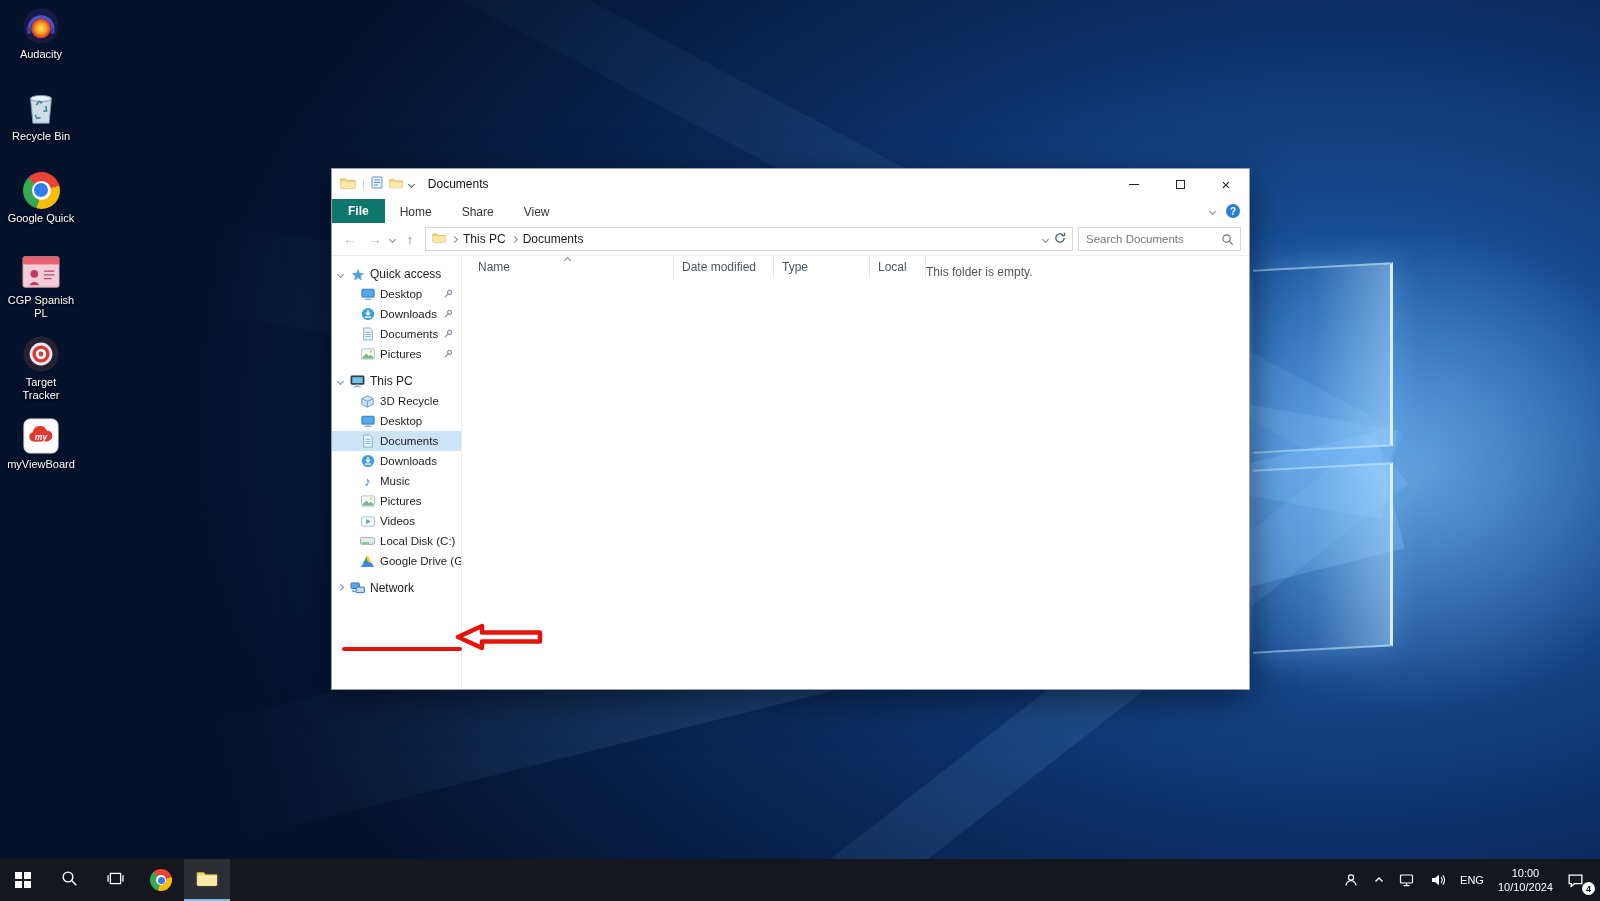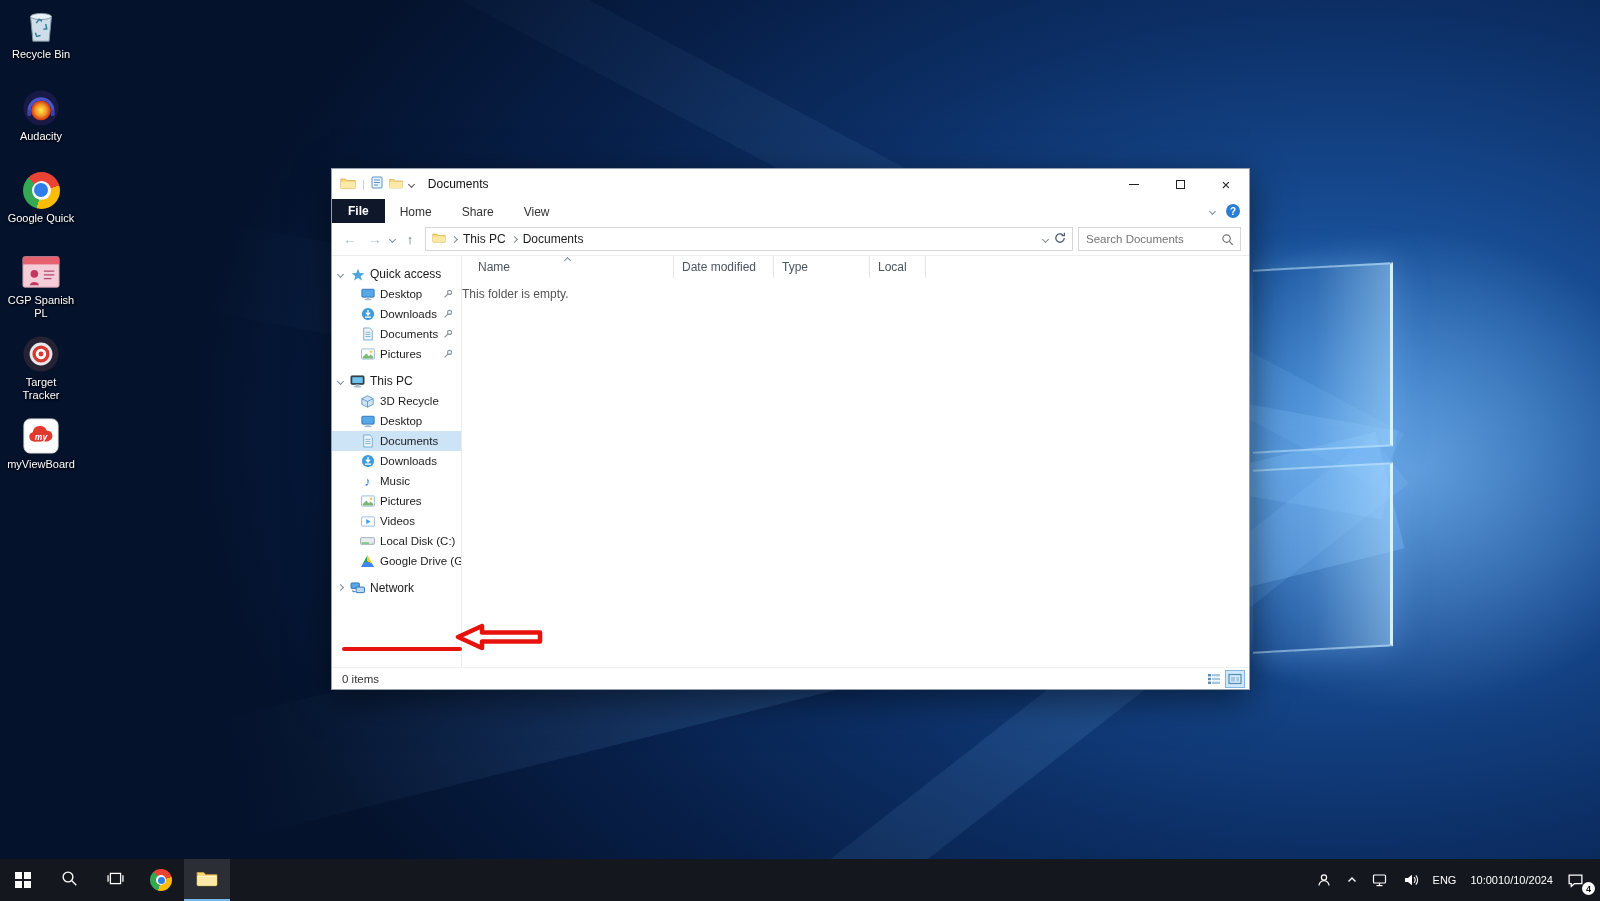--- a/index.html
+++ b/index.html
@@ -45,21 +45,21 @@
   .qat .sep{color:#c9c9c9;font-size:11px}
   .tb-title{margin-left:14px;font-size:12px;color:#111}
   .win-controls{margin-left:auto;display:flex;height:100%}
   .win-btn{width:46px;display:flex;align-items:center;justify-content:center;color:#222;cursor:pointer}
   .glyph-min{width:10px;border-top:1px solid #222;display:inline-block}
   .glyph-max{width:9px;height:9px;border:1px solid #222;display:inline-block}
   .glyph-close{font-size:15px;line-height:1}
 
   .ribbon{height:24px;flex:0 0 24px;display:flex;align-items:stretch}
   .rtab{padding:4px 15px 3px;font-size:12px;color:#333;cursor:pointer;display:flex;align-items:center}
-  .rtab.file{background:#0f172a;color:#fff;font-weight:bold;padding:0 16px}
+  .rtab.file{background:#0f766e;color:#fff;font-weight:bold;padding:0 16px}
   .ribbon-right{margin-left:auto;display:flex;align-items:center;gap:11px;padding-right:9px}
   .help-circ{width:14px;height:14px;border-radius:50%;background:#2a7fd4;color:#fff;font-size:10px;font-weight:bold;
     display:flex;align-items:center;justify-content:center;cursor:pointer}
 
   .addr-row{height:33px;flex:0 0 33px;display:flex;align-items:center;gap:5px;padding:0 8px;border-bottom:1px solid #eee}
   .nav-btn{width:20px;text-align:center;font-size:14px;cursor:pointer;line-height:1}
   .nav-btn.dis{color:#a9bfce}.nav-btn.up{color:#3f5d73;font-size:13px}
   .chev{display:inline-block;width:5px;height:5px;border-right:1.3px solid #7c8b97;border-bottom:1.3px solid #7c8b97}
   .chev.down{transform:rotate(45deg)}.chev.right{transform:rotate(-45deg)}.chev.upp{transform:rotate(-135deg)}
   .chev.dark{border-color:#555}
@@ -77,21 +77,21 @@
   .nrow.section{padding-left:18px;font-size:12px}
   .nrow .expander{position:absolute;left:6px;top:8px}
   .nrow.sel{background:#cde4f7}
   .nicon{width:15px;height:15px;flex:0 0 15px;display:flex;align-items:center;justify-content:center}
   .pin{margin-left:auto;margin-right:8px;display:flex}
   .gap6{height:7px}
   .gdrive-tri{width:13px;height:12px;clip-path:polygon(50% 0,100% 100%,0 100%);
     background:conic-gradient(from 0deg,#fcc934 0 120deg,#4285f4 120deg 240deg,#1ea362 240deg 360deg)}
   .music-note{color:#2f7bd8;font-size:13px;line-height:1}
 
-  .filearea{flex:1;display:flex;flex-direction:column;min-width:0}
+  .filearea{flex:1;display:flex;min-width:0}
   .colheads{height:22px;flex:0 0 22px;display:flex;align-items:center;color:#4a5560;font-size:12px}
   .col{height:100%;display:flex;align-items:center;padding:0 8px;border-right:1px solid #e6e6e6;position:relative;cursor:pointer}
   .col.cname{width:212px;padding-left:16px}
   .col.cdate{width:100px}.col.ctype{width:96px}.col.csize{width:56px}
   .sortind{position:absolute;top:2px;left:50%;margin-left:-3px}
   .emptymsg{margin-top:9px;text-align:left;color:#555;font-size:12px}
 
   .statusbar{height:22px;flex:0 0 22px;display:flex;align-items:center;padding:0 4px 0 10px;font-size:11.5px;color:#333;border-top:1px solid #efefef}
   .view-toggles{margin-left:auto;display:flex;align-items:center}
   .vtbtn{width:20px;height:18px;display:flex;align-items:center;justify-content:center;cursor:pointer;margin-left:1px}
@@ -102,50 +102,40 @@
   .ann-arrow{position:absolute;left:122px;top:366px;z-index:6}
 
   
   .taskbar{position:absolute;left:0;right:0;bottom:0;height:42px;background:#14171d;display:flex;align-items:stretch;z-index:10}
   .tb-btn{width:46px;display:flex;align-items:center;justify-content:center;cursor:pointer}
   .tb-btn.active{background:rgba(255,255,255,.10);box-shadow:inset 0 -2px 0 #76b9ed}
   .startgrid{display:grid;grid-template-columns:7px 7px;grid-template-rows:7px 7px;gap:1.5px}
   .startgrid i{background:#fff;display:block}
   .tray{margin-left:auto;display:flex;align-items:stretch;padding-right:4px}
   .titem{padding:0 7px;display:flex;align-items:center;color:#fff;font-size:11px;cursor:pointer;position:relative}
-  .clock{flex-direction:row;justify-content:center;line-height:1.3;text-align:center}
+  .clock{flex-direction:column;justify-content:center;line-height:1.3;text-align:center}
   .badge{position:absolute;right:1px;bottom:6px;min-width:13px;height:13px;border-radius:7px;background:#fff;color:#111;
     font-size:9px;display:flex;align-items:center;justify-content:center;padding:0 2px;font-weight:bold}
 </style>
 </head>
 <body>
 
 <div class="wallpaper">
   <div class="beam b1"></div>
   <div class="beam b2"></div>
   <div class="beam b3"></div>
   <div class="beam b4"></div>
   <div class="glow"></div>
   <div class="winlogo-wall">
     <div class="pane pt"></div>
     <div class="pane pb"></div>
   </div>
 </div>
 
 <div class="desktop-icons">
-  <div class="dicon">
-    <span class="art">
-      <svg width="38" height="38" viewBox="0 0 40 40">
-        <path d="M9 10 L31 10 L28.5 36 L11.5 36 Z" fill="#cfdde8" stroke="#7e93a5"></path>
-        <ellipse cx="20" cy="10" rx="11" ry="3.2" fill="#e9f2f8" stroke="#7e93a5"></ellipse>
-        <path d="M15 17 l3 -4 l3 2 M25 18 l1 5 l-3.5 .5 M14 27 l1.5 4 l4 -1" stroke="#35809c" stroke-width="1.6" fill="none"></path>
-      </svg>
-    </span>
-    <span class="lbl">Recycle Bin</span>
-  </div>
   <div class="dicon">
     <span class="art">
       <svg width="38" height="38" viewBox="0 0 40 40">
         <defs>
             <radialGradient id="ag">
               <stop offset="0" stop-color="#ffe95e"></stop>
               <stop offset=".55" stop-color="#f59a23"></stop>
               <stop offset="1" stop-color="#c92f1a"></stop>
             </radialGradient>
           </defs>
@@ -153,20 +143,30 @@
         <circle cx="20" cy="22.5" r="10.5" fill="url(#ag)"></circle>
         <path d="M7.5 23 a12.5 12.5 0 0 1 25 0" fill="none" stroke="#4b55c8" stroke-width="3.4"></path>
         <rect x="5.6" y="21.5" width="4" height="7" rx="1.6" fill="#3b43ab"></rect>
         <rect x="30.4" y="21.5" width="4" height="7" rx="1.6" fill="#3b43ab"></rect>
       </svg>
     </span>
     <span class="lbl">Audacity</span>
   </div>
   <div class="dicon">
     <span class="art">
+      <svg width="38" height="38" viewBox="0 0 40 40">
+        <path d="M9 10 L31 10 L28.5 36 L11.5 36 Z" fill="#cfdde8" stroke="#7e93a5"></path>
+        <ellipse cx="20" cy="10" rx="11" ry="3.2" fill="#e9f2f8" stroke="#7e93a5"></ellipse>
+        <path d="M15 17 l3 -4 l3 2 M25 18 l1 5 l-3.5 .5 M14 27 l1.5 4 l4 -1" stroke="#35809c" stroke-width="1.6" fill="none"></path>
+      </svg>
+    </span>
+    <span class="lbl">Recycle Bin</span>
+  </div>
+  <div class="dicon">
+    <span class="art">
         <span class="chrome-ball big"></span>
       </span>
     <span class="lbl">Google Quick</span>
   </div>
   <div class="dicon">
     <span class="art">
       <svg width="38" height="34" viewBox="0 0 40 34">
         <rect x="1" y="1" width="38" height="32" rx="2" fill="#f4cdd8" stroke="#c89aa8"></rect>
         <rect x="1" y="1" width="38" height="8" fill="#e8616f"></rect>
         <circle cx="13" cy="19" r="4" fill="#c2375f"></circle>
@@ -492,42 +492,20 @@
     </div>
 
     <div class="ann-underline"></div>
     <div class="ann-arrow">
       <svg width="90" height="30" viewBox="0 0 90 30">
         <polygon points="4,15 28,4 28,10.5 86,10.5 86,19.5 28,19.5 28,26" fill="#ffffff" stroke="#e8120c" stroke-width="4.5" stroke-linejoin="round"></polygon>
       </svg>
     </div>
   </div>
 
-  <div class="statusbar">
-    <span>0 items</span>
-    <div class="view-toggles">
-      <span class="vtbtn">
-        <svg width="14" height="12" viewBox="0 0 14 12">
-            <rect x="1" y="1" width="3" height="2.4" fill="#5a8bb0"></rect>
-            <rect x="5" y="1" width="8" height="2.4" fill="#a8c6dc"></rect>
-            <rect x="1" y="4.8" width="3" height="2.4" fill="#5a8bb0"></rect>
-            <rect x="5" y="4.8" width="8" height="2.4" fill="#a8c6dc"></rect>
-            <rect x="1" y="8.6" width="3" height="2.4" fill="#5a8bb0"></rect>
-            <rect x="5" y="8.6" width="8" height="2.4" fill="#a8c6dc"></rect>
-          </svg>
-      </span>
-      <span class="vtbtn on">
-        <svg width="14" height="12" viewBox="0 0 14 12">
-            <rect x="1" y="1.5" width="12" height="9" fill="none" stroke="#5a8bb0" stroke-width="1.2"></rect>
-            <rect x="3" y="4" width="4" height="4.5" fill="#a8c6dc"></rect>
-            <rect x="8.5" y="4" width="2.5" height="4.5" fill="#a8c6dc"></rect>
-          </svg>
-      </span>
-    </div>
-  </div>
 </div>
 
 <div class="taskbar">
   <div class="tb-btn">
     <span class="startgrid">
         <i></i>
         <i></i>
         <i></i>
         <i></i>
       </span>

